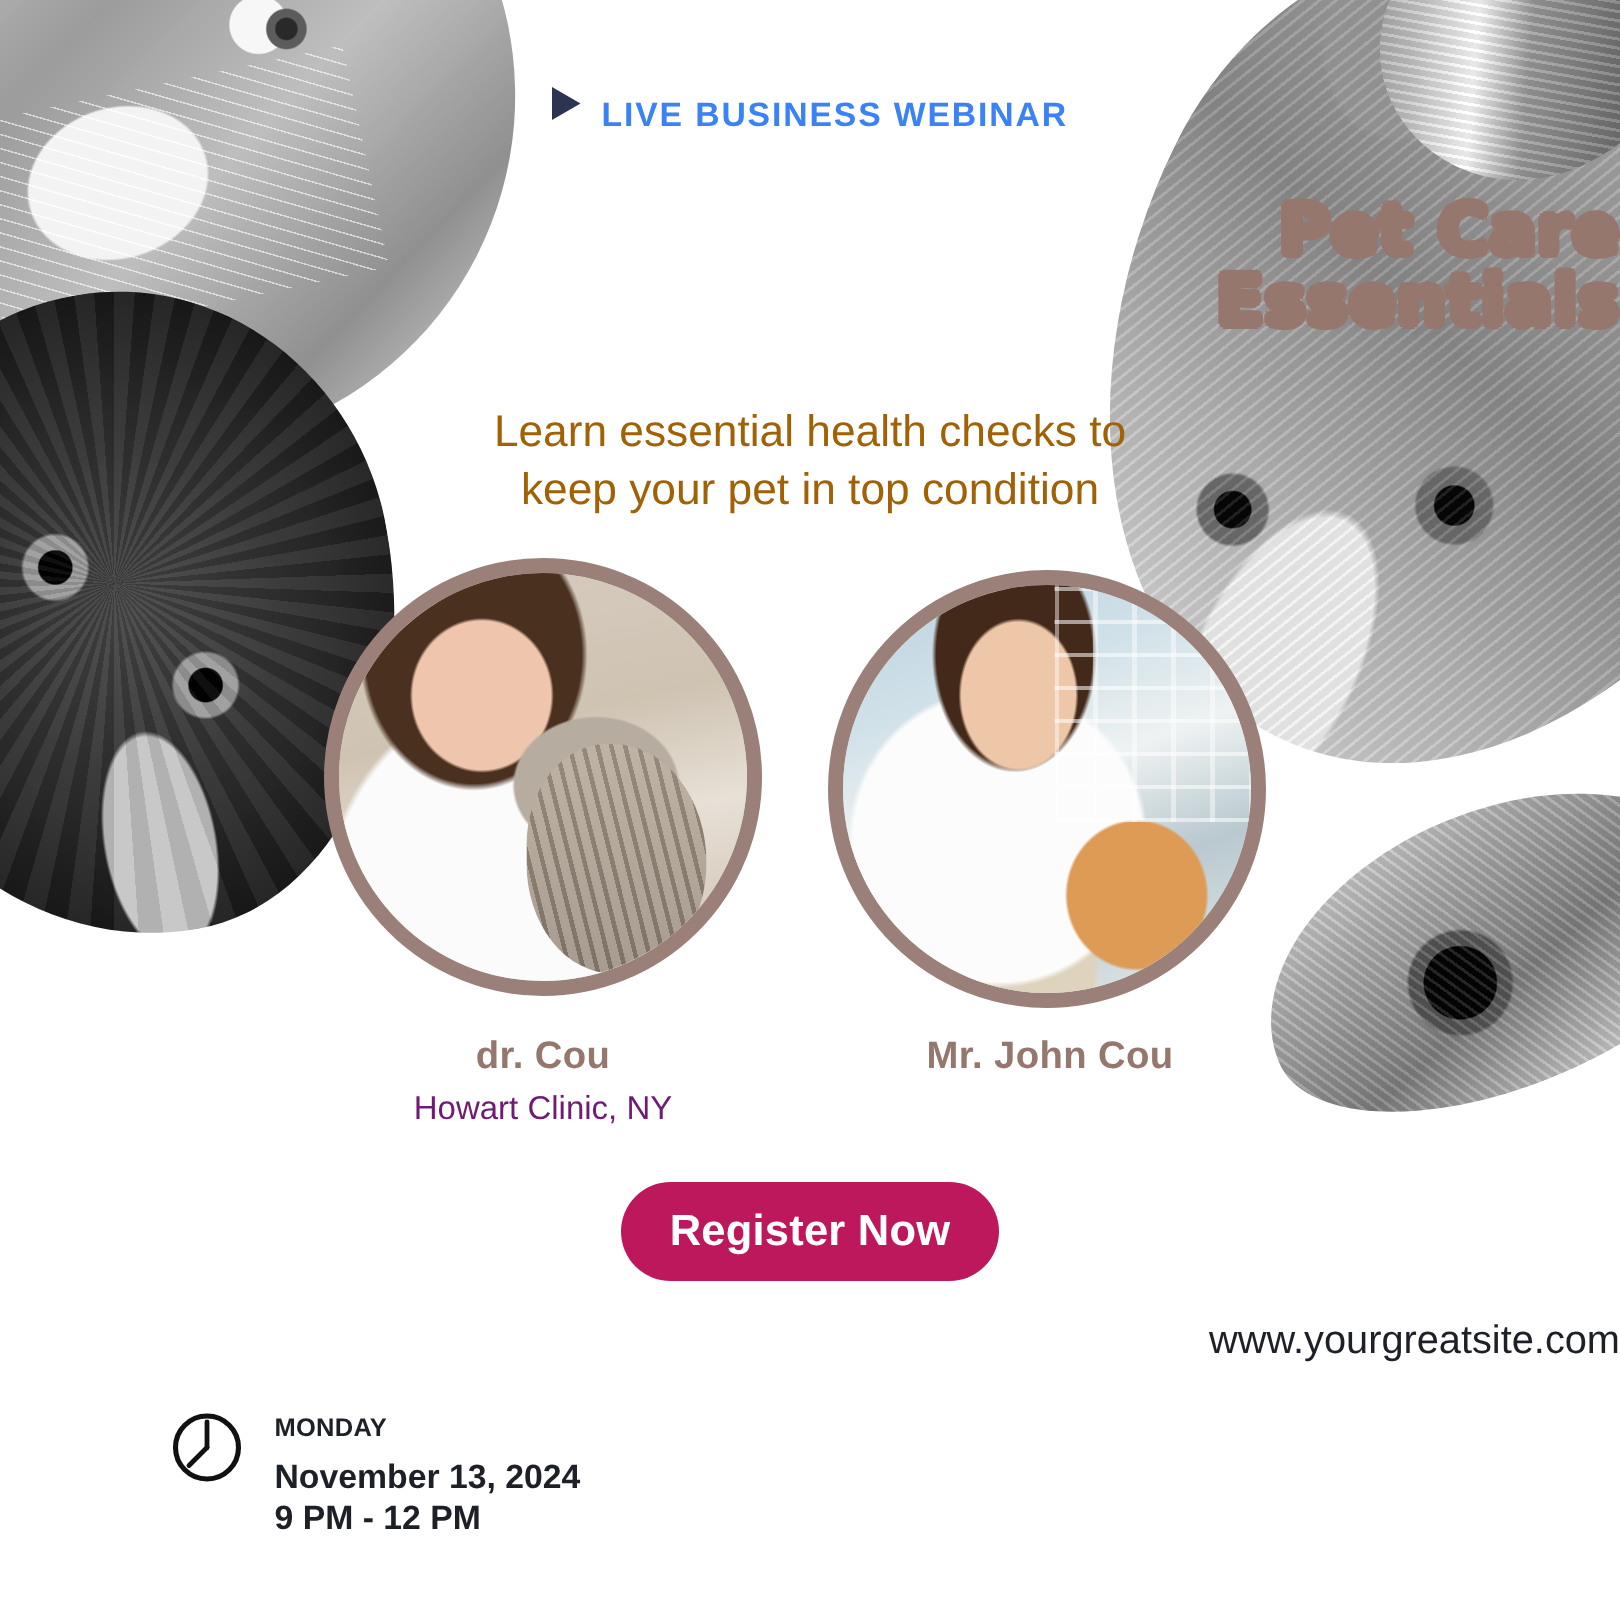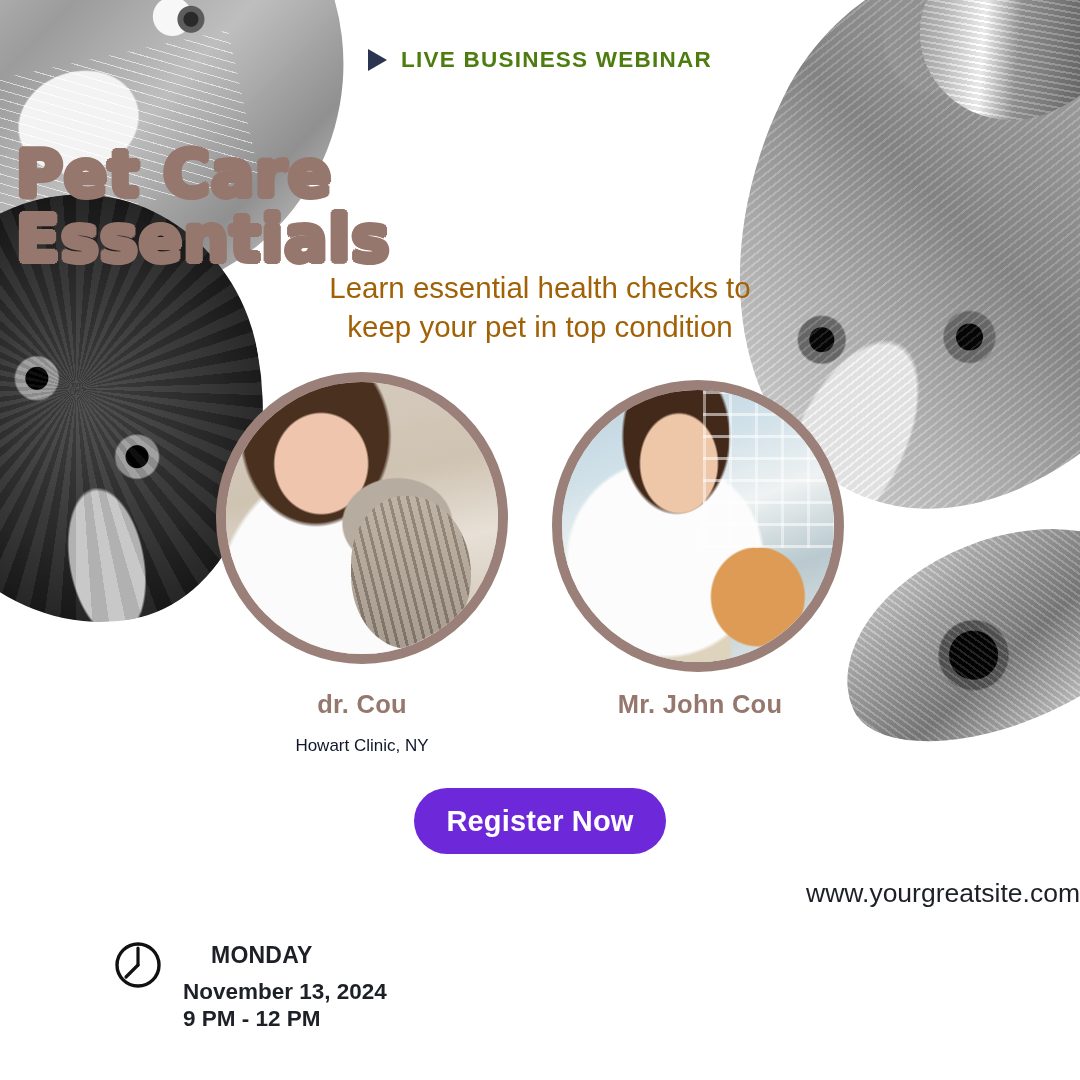--- a/index.html
+++ b/index.html
@@ -140,32 +140,33 @@
   .eyebrow-triangle {
     width: 0; height: 0;
     border-left: 19px solid #2b3450;
     border-top: 11px solid transparent;
     border-bottom: 11px solid transparent;
   }
   .eyebrow-text {
     font-size: 22.5px;
     font-weight: 700;
     letter-spacing: 0.055em;
-    color: #4d7c0f;
+    color: #3b82f6;
     white-space: nowrap;
+    margin-top: 17px;
   }
 
   .title {
     position: absolute;
     top: 99px; left: 0; right: 0;
-    text-align: left;
+    text-align: right;
     color: #96776e;
     font-family: "DejaVu Sans", sans-serif;
     font-weight: 700;
-    font-size: 64px;
+    font-size: 46px;
     line-height: 1.02;
     letter-spacing: 0.015em;
     text-shadow:
       3px 0 0 #96776e, -3px 0 0 #96776e,
       0 3px 0 #96776e, 0 -3px 0 #96776e,
       2px 2px 0 #96776e, -2px 2px 0 #96776e,
       2px -2px 0 #96776e, -2px -2px 0 #96776e;
     margin-left: 16px;
   }
   .title-line { display: block; }
@@ -259,36 +260,36 @@
     height: 90px;
   }
   .speaker-block { position: absolute; text-align: center; }
   .speaker-block.left  { left: 182px; width: 360px; }
   .speaker-block.right { left: 520px; width: 360px; }
   .speaker-name {
     font-size: 25.5px;
     font-weight: 700;
     color: #96776e;
     letter-spacing: 0.01em;
-    margin-bottom: 17px;
+    margin-bottom: 7px;
   }
   .speaker-role {
-    font-size: 17px;
+    font-size: 22px;
     font-weight: 400;
-    color: #0f172a;
+    color: #701a75;
   }
 
   .cta {
     position: absolute;
     top: 788px; left: 50%;
     transform: translateX(-50%);
     width: 252px;
     height: 66px;
     border-radius: 33px;
-    background: #6d28d9;
+    background: #be185d;
     border: none;
     color: #ffffff;
     font-family: "Liberation Sans", sans-serif;
     font-size: 29px;
     font-weight: 700;
     letter-spacing: 0.005em;
     cursor: pointer;
     padding: 0;
   }
 
@@ -311,26 +312,25 @@
   .info.date  { left: 113px; top: 938px; }
   .info.venue { left: 652px; top: 938px; }
 
   .info-icon {
     flex: 0 0 auto;
     width: 50px; height: 50px;
     margin-top: 2px;
   }
   .info-body { padding-top: 4px; }
   .info-title {
-    font-size: 23px;
+    font-size: 17px;
     font-weight: 700;
     color: #1d2026;
     letter-spacing: 0.01em;
     margin-bottom: 9px;
-    margin-left: 28px;
   }
   .info-line {
     font-size: 22.5px;
     font-weight: 700;
     color: #1d2026;
     line-height: 1.22;
   }
 </style>
 </head>
 <body>

